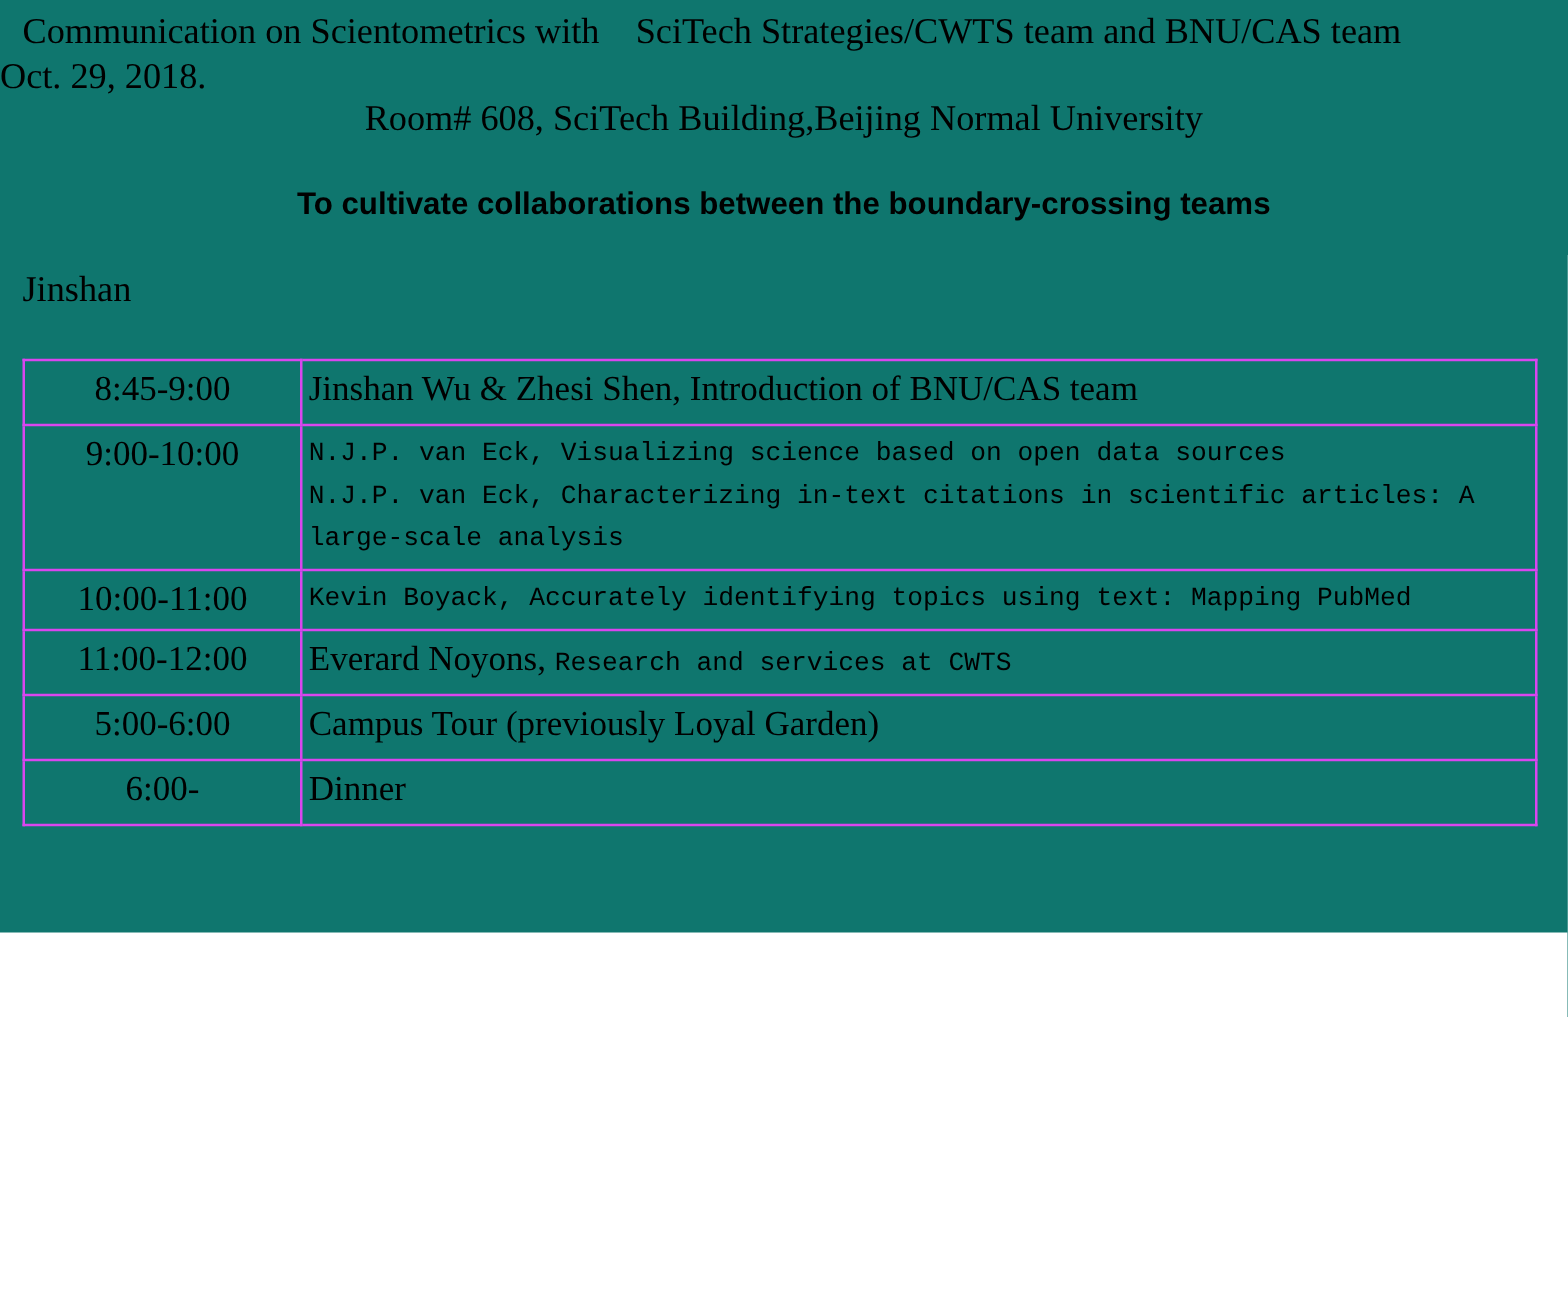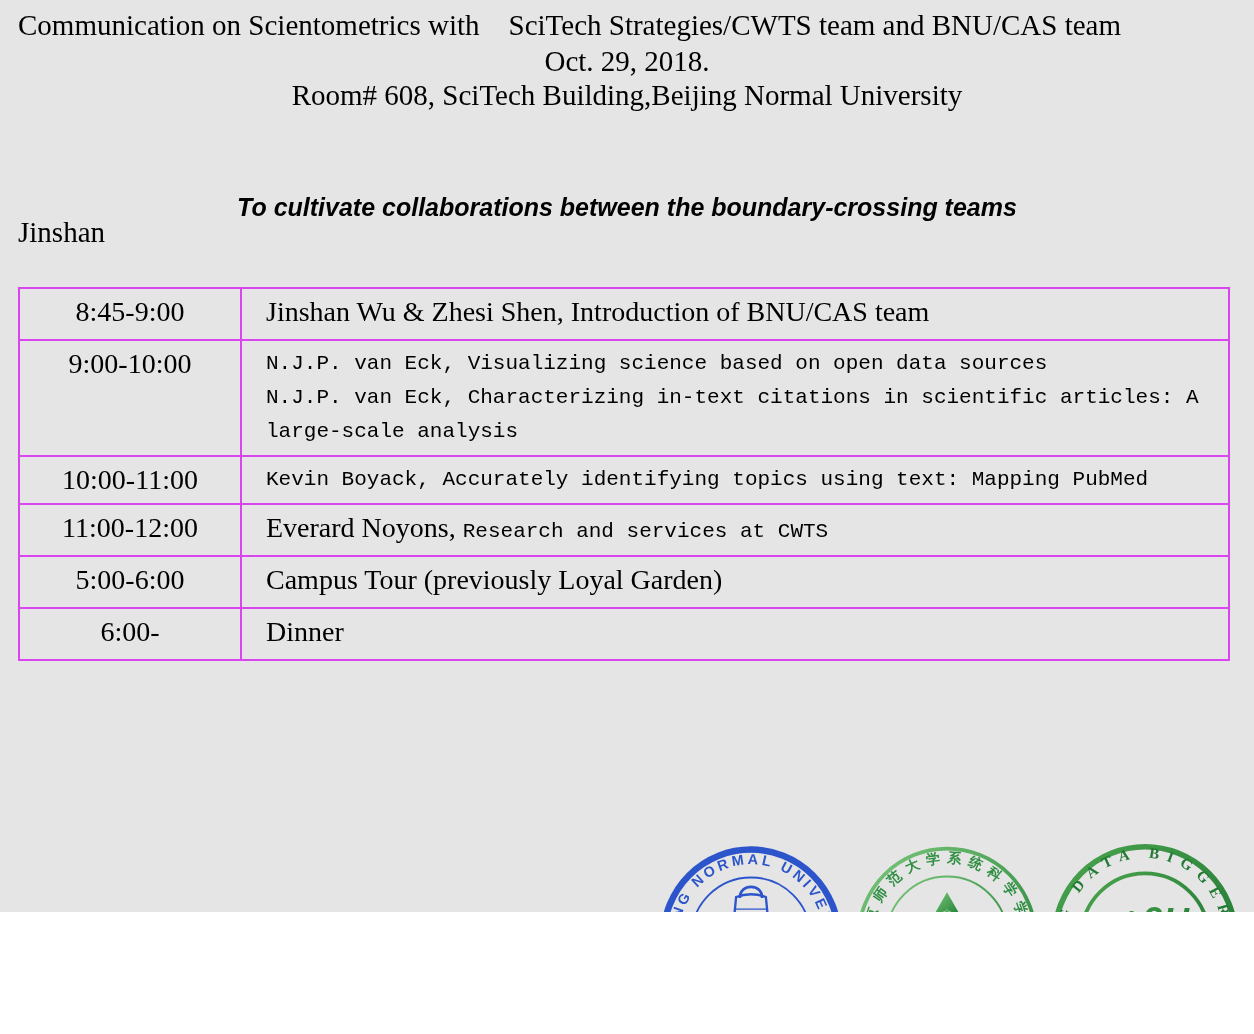--- a/index.html
+++ b/index.html
@@ -4,56 +4,54 @@
 <style>
   * { margin: 0; padding: 0; box-sizing: border-box; }
   body {
     background: #ffffff;
     font-family: "Liberation Serif", "DejaVu Serif", serif;
     color: #000000;
   }
   .page {
     position: relative;
     width: 1254px;
-    height: 912px;
-    background: #e5e5e5;
+    height: 746px;
+    background: #0f766e;
     overflow: hidden;
   }
 
   
   .title-line1 {
     position: absolute;
     top: 7px; left: 18px; right: 10px;
     font-size: 29px;
     line-height: 36px;
     white-space: pre;
   }
   .title-line2 {
     position: absolute;
     top: 43px; left: 0; width: 1254px;
-    text-align: center;
+    text-align: left;
     font-size: 29px;
     line-height: 36px;
   }
   .title-line3 {
     position: absolute;
     top: 77px; left: 0; width: 1254px;
     text-align: center;
     font-size: 29px;
     line-height: 36px;
   }
   .subtitle {
     position: absolute;
     top: 149px; left: 0; width: 1254px;
     text-align: center;
     font-family: "Liberation Sans", "DejaVu Sans", sans-serif;
     font-weight: bold;
-    font-style: italic;
     font-size: 25px;
-    margin-top: 44px;
   }
   .schedule-heading {
     position: absolute;
     top: 216px; left: 18px;
     font-size: 29px;
   }
 
   
   table.schedule {
     position: absolute;
@@ -69,21 +67,21 @@
     padding-bottom: 6px;
     line-height: 34px;
   }
   td.time-cell {
     width: 222px;
     text-align: center;
     font-size: 28px;
     font-family: "Liberation Serif", "DejaVu Serif", serif;
   }
   td.session-cell {
-    padding-left: 24px;
+    padding-left: 5px;
     padding-right: 6px;
   }
   .seg-serif {
     font-family: "Liberation Serif", "DejaVu Serif", serif;
     font-size: 28px;
   }
   .seg-sans {
     font-family: Liberation Mono, monospace;
     font-size: 21px;
   }

